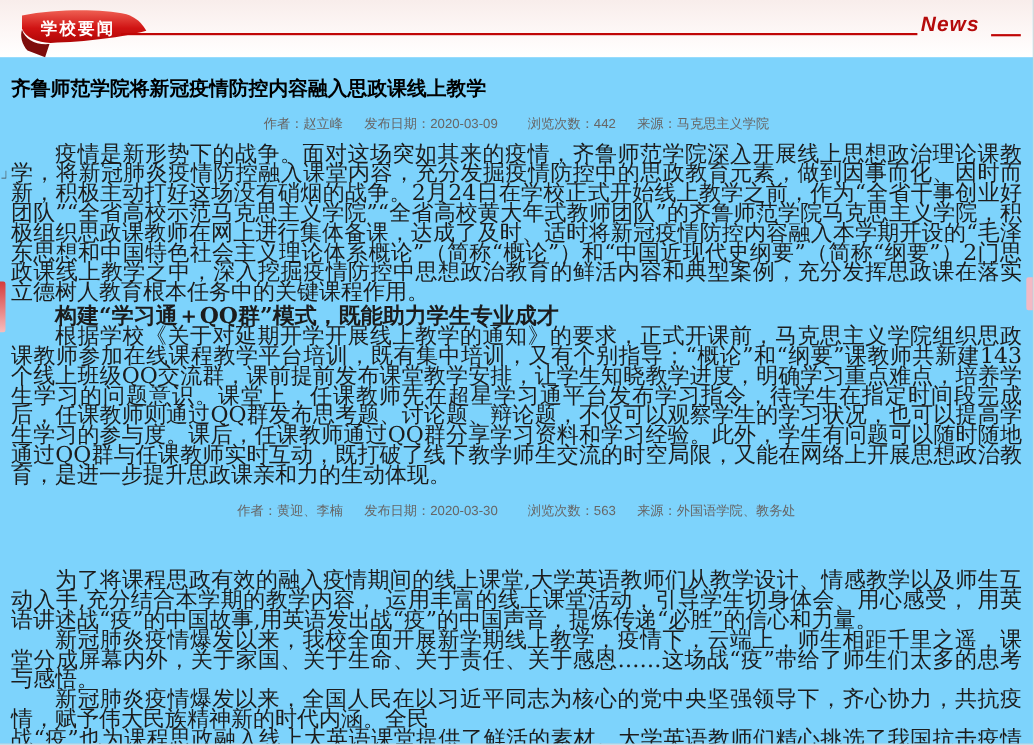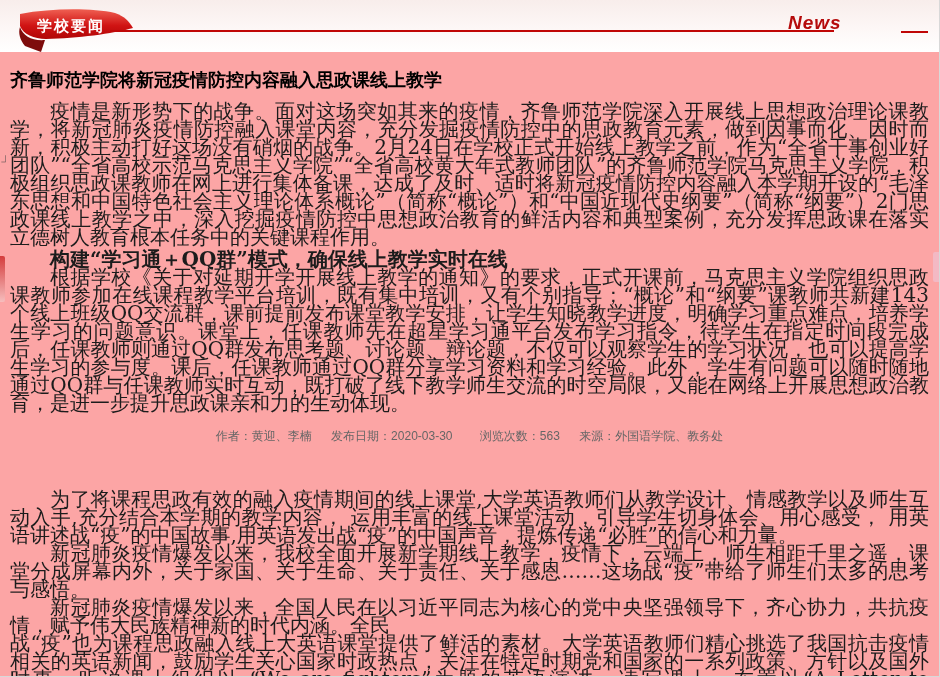--- a/index.html
+++ b/index.html
@@ -1,28 +1,28 @@
 <!DOCTYPE html>
 <html><head>
 <meta charset="utf-8">
 <style>
   * { margin:0; padding:0; box-sizing:border-box; }
   html,body { background:#ffffff; }
   .page {
     position:relative; width:940px; height:677px; margin:0 auto;
-    background:#fca5a5; overflow:hidden;
+    background:#7dd3fc; overflow:hidden;
     border-right:1px solid #d8d8d8; border-bottom:1px solid #d8d8d8;
     font-family:"DejaVu Serif","Liberation Serif",serif;
     color:#1c1c1c;
   }
   
   .header { position:relative; height:52px; background:linear-gradient(#f8edeb 0%, #fdf7f6 55%, #ffffff 100%); }
   .redline { position:absolute; top:30px; left:110px; width:724px; height:2px; background:#c00606; }
   .news-label {
-    position:absolute; top:12px; left:788px;
+    position:absolute; top:12px; left:837px;
     font-family:"Liberation Sans","DejaVu Sans",sans-serif;
     font-weight:bold; font-style:italic; font-size:19px; color:#b50b0b; letter-spacing:1px;
   }
   .header-dash { position:absolute; top:31px; left:901px; width:27px; height:2px; background:#c00606; }
   .ribbon { position:absolute; top:5px; left:8px; }
   .ribbon-text {
     font-family:"Liberation Sans","DejaVu Sans",sans-serif;
     font-weight:bold; font-size:15px; fill:#ffffff; letter-spacing:2px;
   }
   
@@ -79,25 +79,31 @@
     </svg>
     <div class="redline"></div>
     <div class="news-label">News</div>
     <div class="header-dash"></div>
   </div>
 
   <div class="content">
 
     <h1 class="article-title">齐鲁师范学院将新冠疫情防控内容融入思政课线上教学</h1>
 
+    <div class="meta">
+      <span class="mfield"><span>作者：</span><span>赵立峰</span></span>
+      <span class="mfield wide"><span>发布日期：</span><span>2020-03-09</span></span>
+      <span class="mfield"><span>浏览次数：</span><span>442</span></span>
+      <span class="mfield"><span>来源：</span><span>马克思主义学院</span></span>
+    </div>
 
     <div class="paras">
 
     <p class="para">疫情是新形势下的战争。面对这场突如其来的疫情，齐鲁师范学院深入开展线上思想政治理论课教学，将新冠肺炎疫情防控融入课堂内容，充分发掘疫情防控中的思政教育元素，做到因事而化、因时而新，积极主动打好这场没有硝烟的战争。2月24日在学校正式开始线上教学之前，作为“全省干事创业好团队”“全省高校示范马克思主义学院”“全省高校黄大年式教师团队”的齐鲁师范学院马克思主义学院，积极组织思政课教师在网上进行集体备课，达成了及时、适时将新冠疫情防控内容融入本学期开设的“毛泽东思想和中国特色社会主义理论体系概论”（简称“概论”）和“中国近现代史纲要”（简称“纲要”）2门思政课线上教学之中，深入挖掘疫情防控中思想政治教育的鲜活内容和典型案例，充分发挥思政课在落实立德树人教育根本任务中的关键课程作用。</p>
-        <p class="para bold">构建“学习通＋QQ群”模式，确保线上教学实时在线</p>
+        <p class="para bold">构建“学习通＋QQ群”模式，既能助力学生专业成才</p>
         <p class="para">根据学校《关于对延期开学开展线上教学的通知》的要求，正式开课前，马克思主义学院组织思政课教师参加在线课程教学平台培训，既有集中培训，又有个别指导；“概论”和“纲要”课教师共新建143个线上班级QQ交流群，课前提前发布课堂教学安排，让学生知晓教学进度，明确学习重点难点，培养学生学习的问题意识。课堂上，任课教师先在超星学习通平台发布学习指令，待学生在指定时间段完成后，任课教师则通过QQ群发布思考题、讨论题、辩论题，不仅可以观察学生的学习状况，也可以提高学生学习的参与度。课后，任课教师通过QQ群分享学习资料和学习经验。此外，学生有问题可以随时随地通过QQ群与任课教师实时互动，既打破了线下教学师生交流的时空局限，又能在网络上开展思想政治教育，是进一步提升思政课亲和力的生动体现。</p>
       </div>
 
     <div class="meta meta2">
       <span class="mfield"><span>作者：</span><span>黄迎、李楠</span></span>
       <span class="mfield wide"><span>发布日期：</span><span>2020-03-30</span></span>
       <span class="mfield"><span>浏览次数：</span><span>563</span></span>
       <span class="mfield"><span>来源：</span><span>外国语学院、教务处</span></span>
     </div>
 

